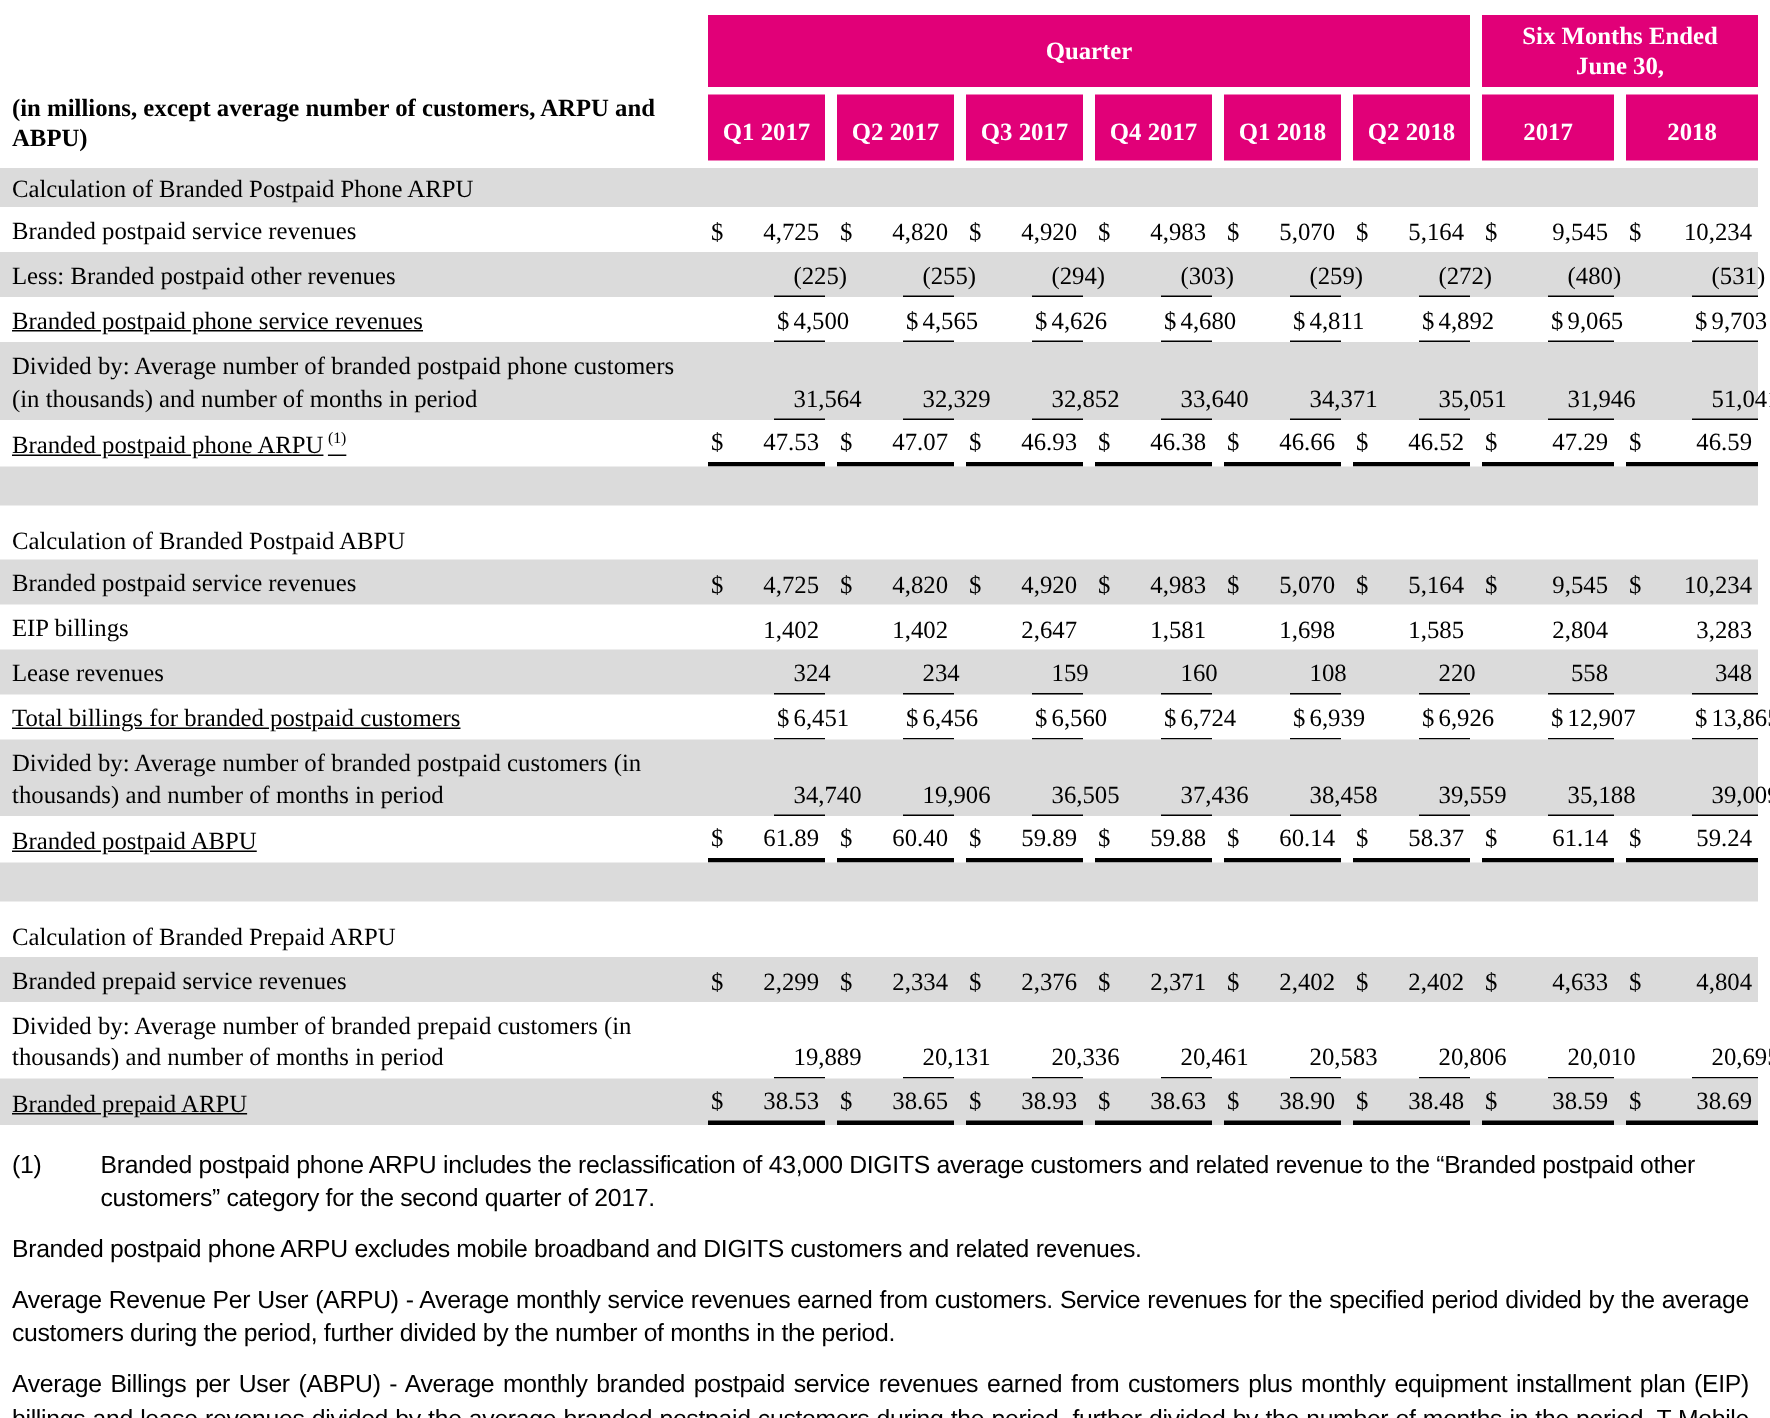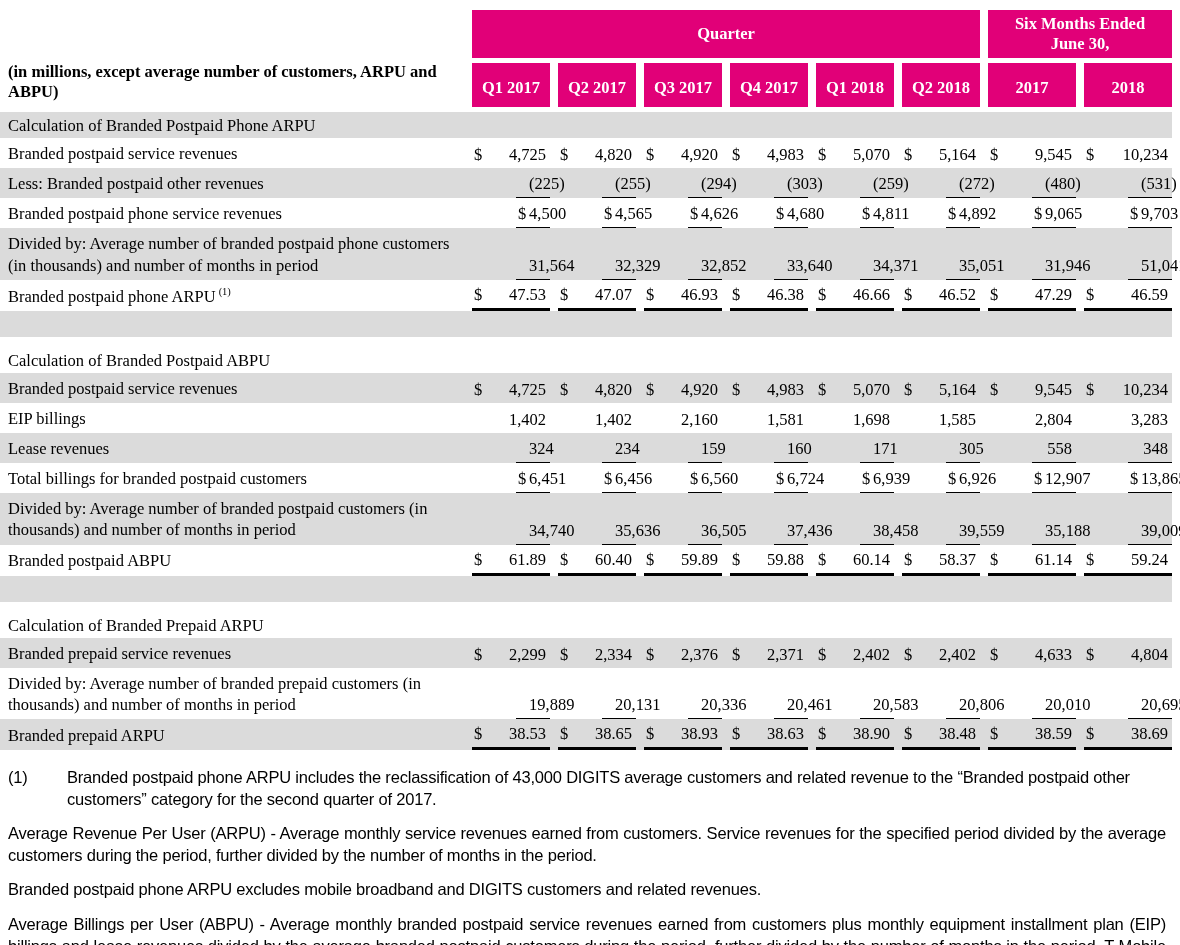--- a/index.html
+++ b/index.html
@@ -19,21 +19,21 @@
         font-size:16.5px;line-height:1.2;white-space:pre-line;}
   td.hcol{padding:0 0 0 8px;vertical-align:top;}
   .hc{background:var(--magenta);color:#fff;font-weight:bold;height:44px;margin-top:5px;
       display:flex;align-items:flex-end;justify-content:center;padding-bottom:9px;
       font-size:16.5px;box-sizing:border-box;}
   td.unitnote{vertical-align:bottom;padding:0 14px 5px 8px;font-weight:bold;line-height:1.22;font-family:Liberation Serif, serif;}
 
   
   tr.shade{background:#DBDBDB;}
   td.label{padding:5px 10px 4px 8px;vertical-align:bottom;line-height:1.28;}
-  td.label.ind1{}
+  td.label.ind1{text-decoration:underline;}
   td.title{font-weight:normal;padding:3px 10px 2px 8px;}
   td.numcell{padding:0 0 0 8px;vertical-align:bottom;}
   .num{display:flex;justify-content:space-between;align-items:baseline;
        padding:5px 4px 3px 2px;}
   td.u-thin  .num{border-bottom:1.5px solid #000;margin-left:44px;}
   td.u-thick .num{border-bottom:3.5px solid #000;}
   .cur{min-width:11px;text-align:left;}
   .val{text-align:right;}
   sup.fnref{font-size:10.5px;vertical-align:7px;margin-left:3px;}
 
@@ -440,21 +440,21 @@
           </td>
           <td class="numcell">
             <div class="num">
               <span class="cur"></span>
               <span class="val">1,402</span>
             </div>
           </td>
           <td class="numcell">
             <div class="num">
               <span class="cur"></span>
-              <span class="val">2,160</span>
+              <span class="val">2,647</span>
             </div>
           </td>
           <td class="numcell">
             <div class="num">
               <span class="cur"></span>
               <span class="val">1,581</span>
             </div>
           </td>
           <td class="numcell">
             <div class="num">
@@ -503,27 +503,27 @@
           </td>
           <td class="numcell u-thin">
             <div class="num">
               <span class="cur"></span>
               <span class="val">160</span>
             </div>
           </td>
           <td class="numcell u-thin">
             <div class="num">
               <span class="cur"></span>
-              <span class="val">171</span>
-            </div>
-          </td>
-          <td class="numcell u-thin">
-            <div class="num">
-              <span class="cur"></span>
-              <span class="val">305</span>
+              <span class="val">108</span>
+            </div>
+          </td>
+          <td class="numcell u-thin">
+            <div class="num">
+              <span class="cur"></span>
+              <span class="val">220</span>
             </div>
           </td>
           <td class="numcell u-thin">
             <div class="num">
               <span class="cur"></span>
               <span class="val">558</span>
             </div>
           </td>
           <td class="numcell u-thin">
             <div class="num">
@@ -587,21 +587,21 @@
           <td class="label">Divided by: Average number of branded postpaid customers (in thousands) and number of months in period</td>
           <td class="numcell u-thin">
             <div class="num">
               <span class="cur"></span>
               <span class="val">34,740</span>
             </div>
           </td>
           <td class="numcell u-thin">
             <div class="num">
               <span class="cur"></span>
-              <span class="val">35,636</span>
+              <span class="val">19,906</span>
             </div>
           </td>
           <td class="numcell u-thin">
             <div class="num">
               <span class="cur"></span>
               <span class="val">36,505</span>
             </div>
           </td>
           <td class="numcell u-thin">
             <div class="num">
@@ -848,18 +848,18 @@
           </td>
         </tr>
       </tbody>
   </table>
 
   <div class="footnotes">
     <div class="fn-item">
       <span class="fn-marker">(1)</span>
       <span class="fn-text">Branded postpaid phone ARPU includes the reclassification of 43,000 DIGITS average customers and related revenue to the “Branded postpaid other customers” category for the second quarter of 2017.</span>
     </div>
+    <p class="fn-para">Branded postpaid phone ARPU excludes mobile broadband and DIGITS customers and related revenues.</p>
     <p class="fn-para">Average Revenue Per User (ARPU) - Average monthly service revenues earned from customers. Service revenues for the specified period divided by the average customers during the period, further divided by the number of months in the period.</p>
-    <p class="fn-para">Branded postpaid phone ARPU excludes mobile broadband and DIGITS customers and related revenues.</p>
     <p class="fn-para">Average Billings per User (ABPU) - Average monthly branded postpaid service revenues earned from customers plus monthly equipment installment plan (EIP) billings and lease revenues divided by the average branded postpaid customers during the period, further divided by the number of months in the period. T-Mobile believes branded postpaid ABPU is indicative of estimated cash collections, including device financing payments, from T-Mobile’s postpaid customers each month.</p>
   </div>
 
 </div>
 
 </body></html>

